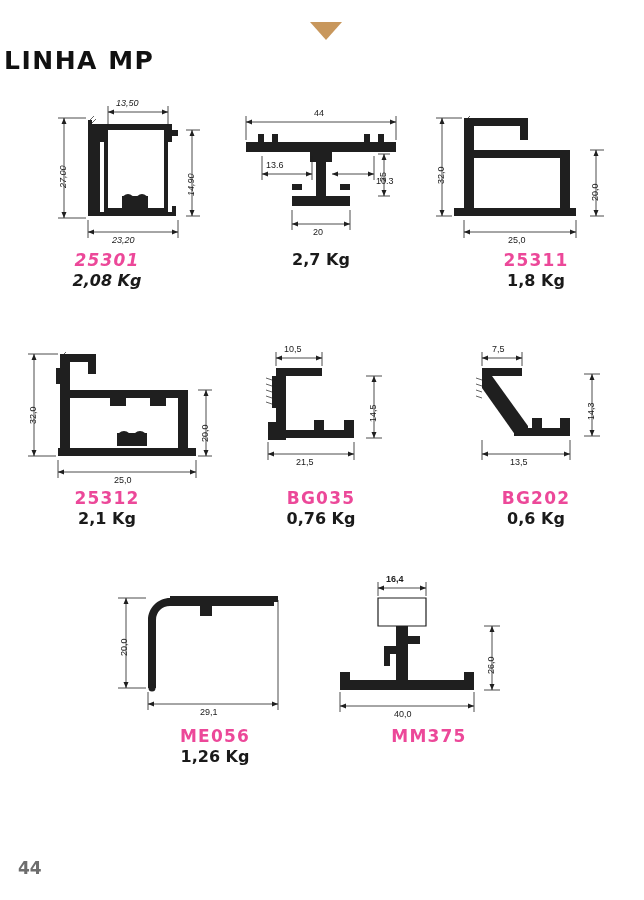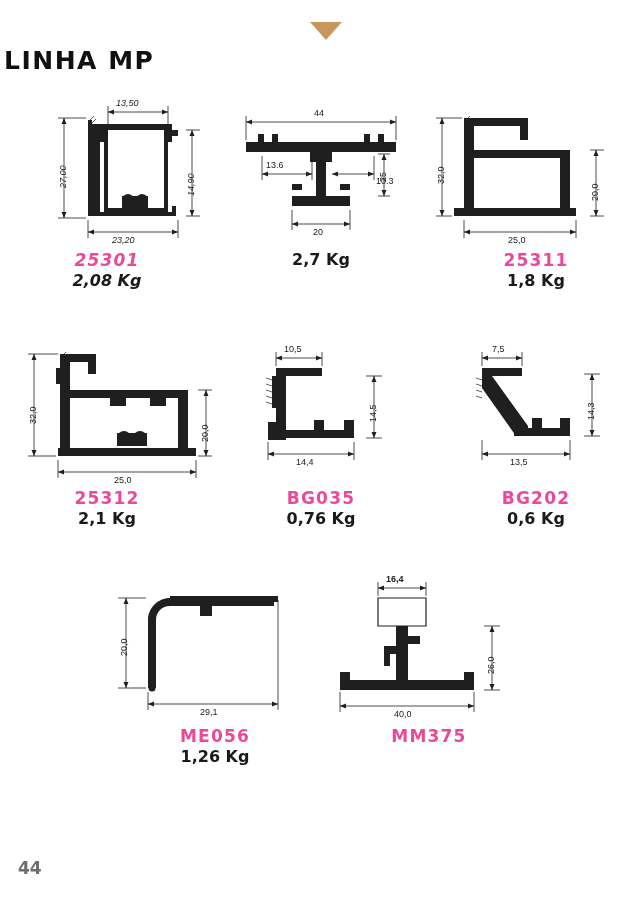--- a/index.html
+++ b/index.html
@@ -391,21 +391,21 @@
             <polygon points="62,24 68,21.5 68,26.5"></polygon>
             <polygon points="108,24 102,21.5 102,26.5"></polygon>
             <polygon points="160,42 157.5,48 162.5,48"></polygon>
             <polygon points="160,104 157.5,98 162.5,98"></polygon>
             <polygon points="54,120 60,117.5 60,122.5"></polygon>
             <polygon points="140,120 134,117.5 134,122.5"></polygon>
           </g>
         </svg>
         <div class="dim-txt" style="left:70px; top:10px;">10,5</div>
         <div class="dim-txt vert" style="left:154px; top:88px;">14,5</div>
-        <div class="dim-txt" style="left:82px; top:123px;">14,4</div>
+        <div class="dim-txt" style="left:82px; top:123px;">21,5</div>
       </div>
       <div class="caption">
         <div class="code">BG035</div>
         <div class="weight">0,76 Kg</div>
       </div>
     </div>
 
     <div class="cell" style="width:216px;">
       <div class="fig">
         <svg width="216" height="150" viewBox="0 0 216 150">

